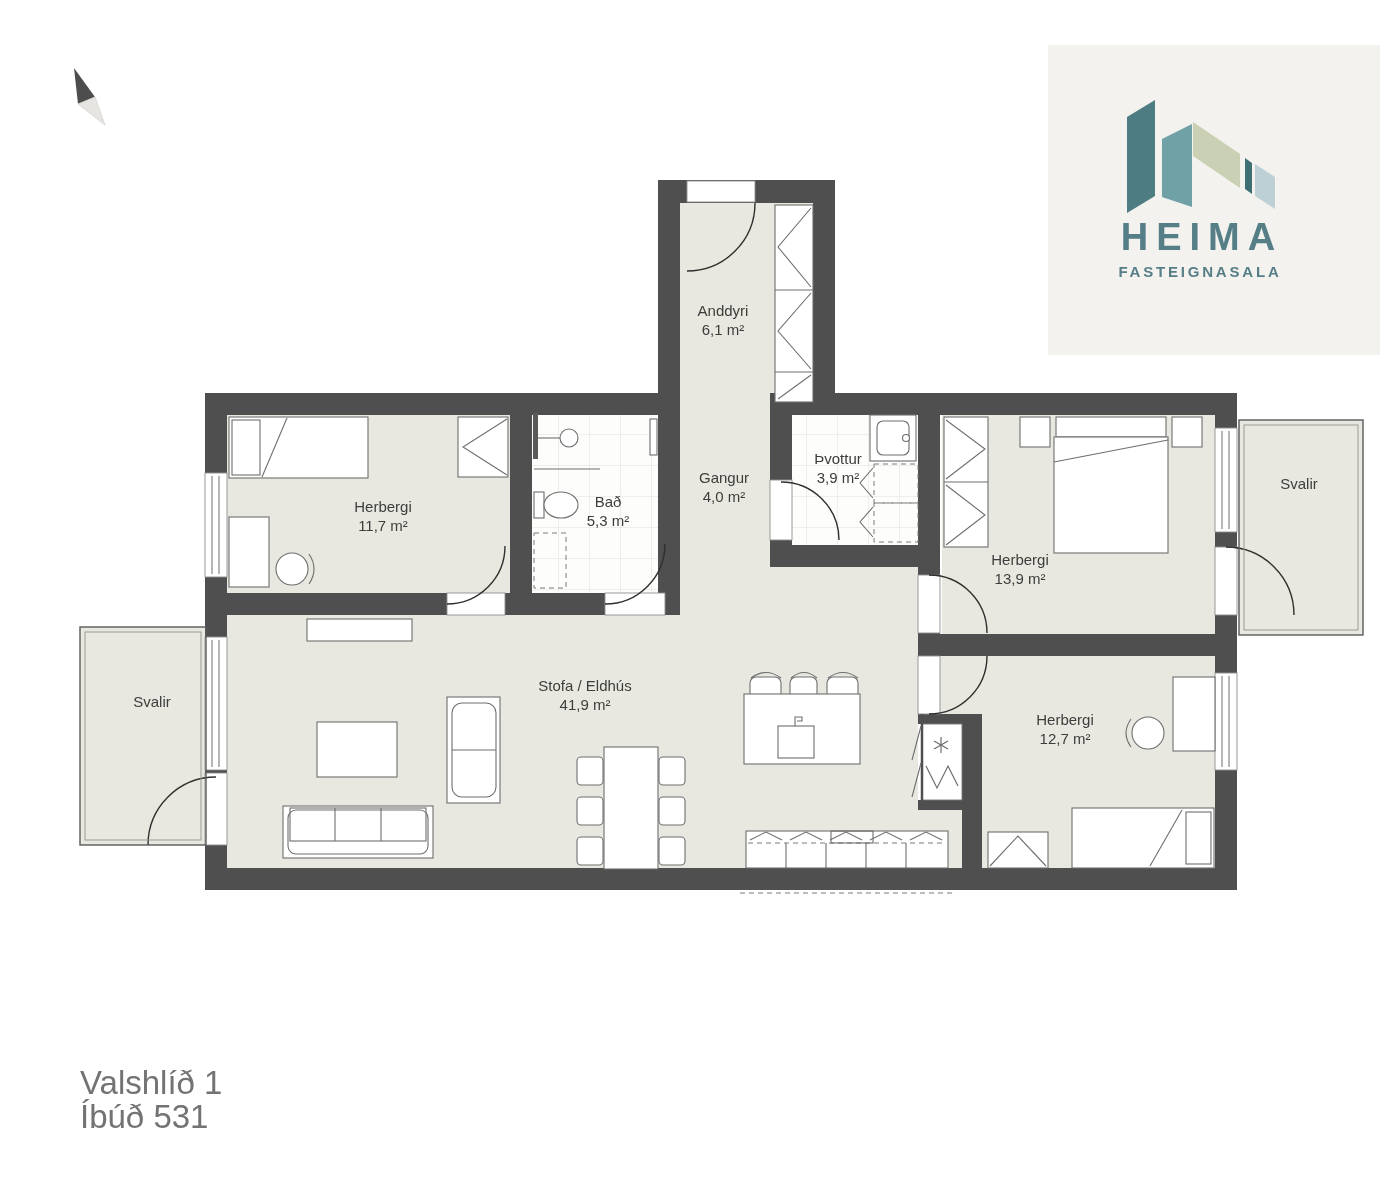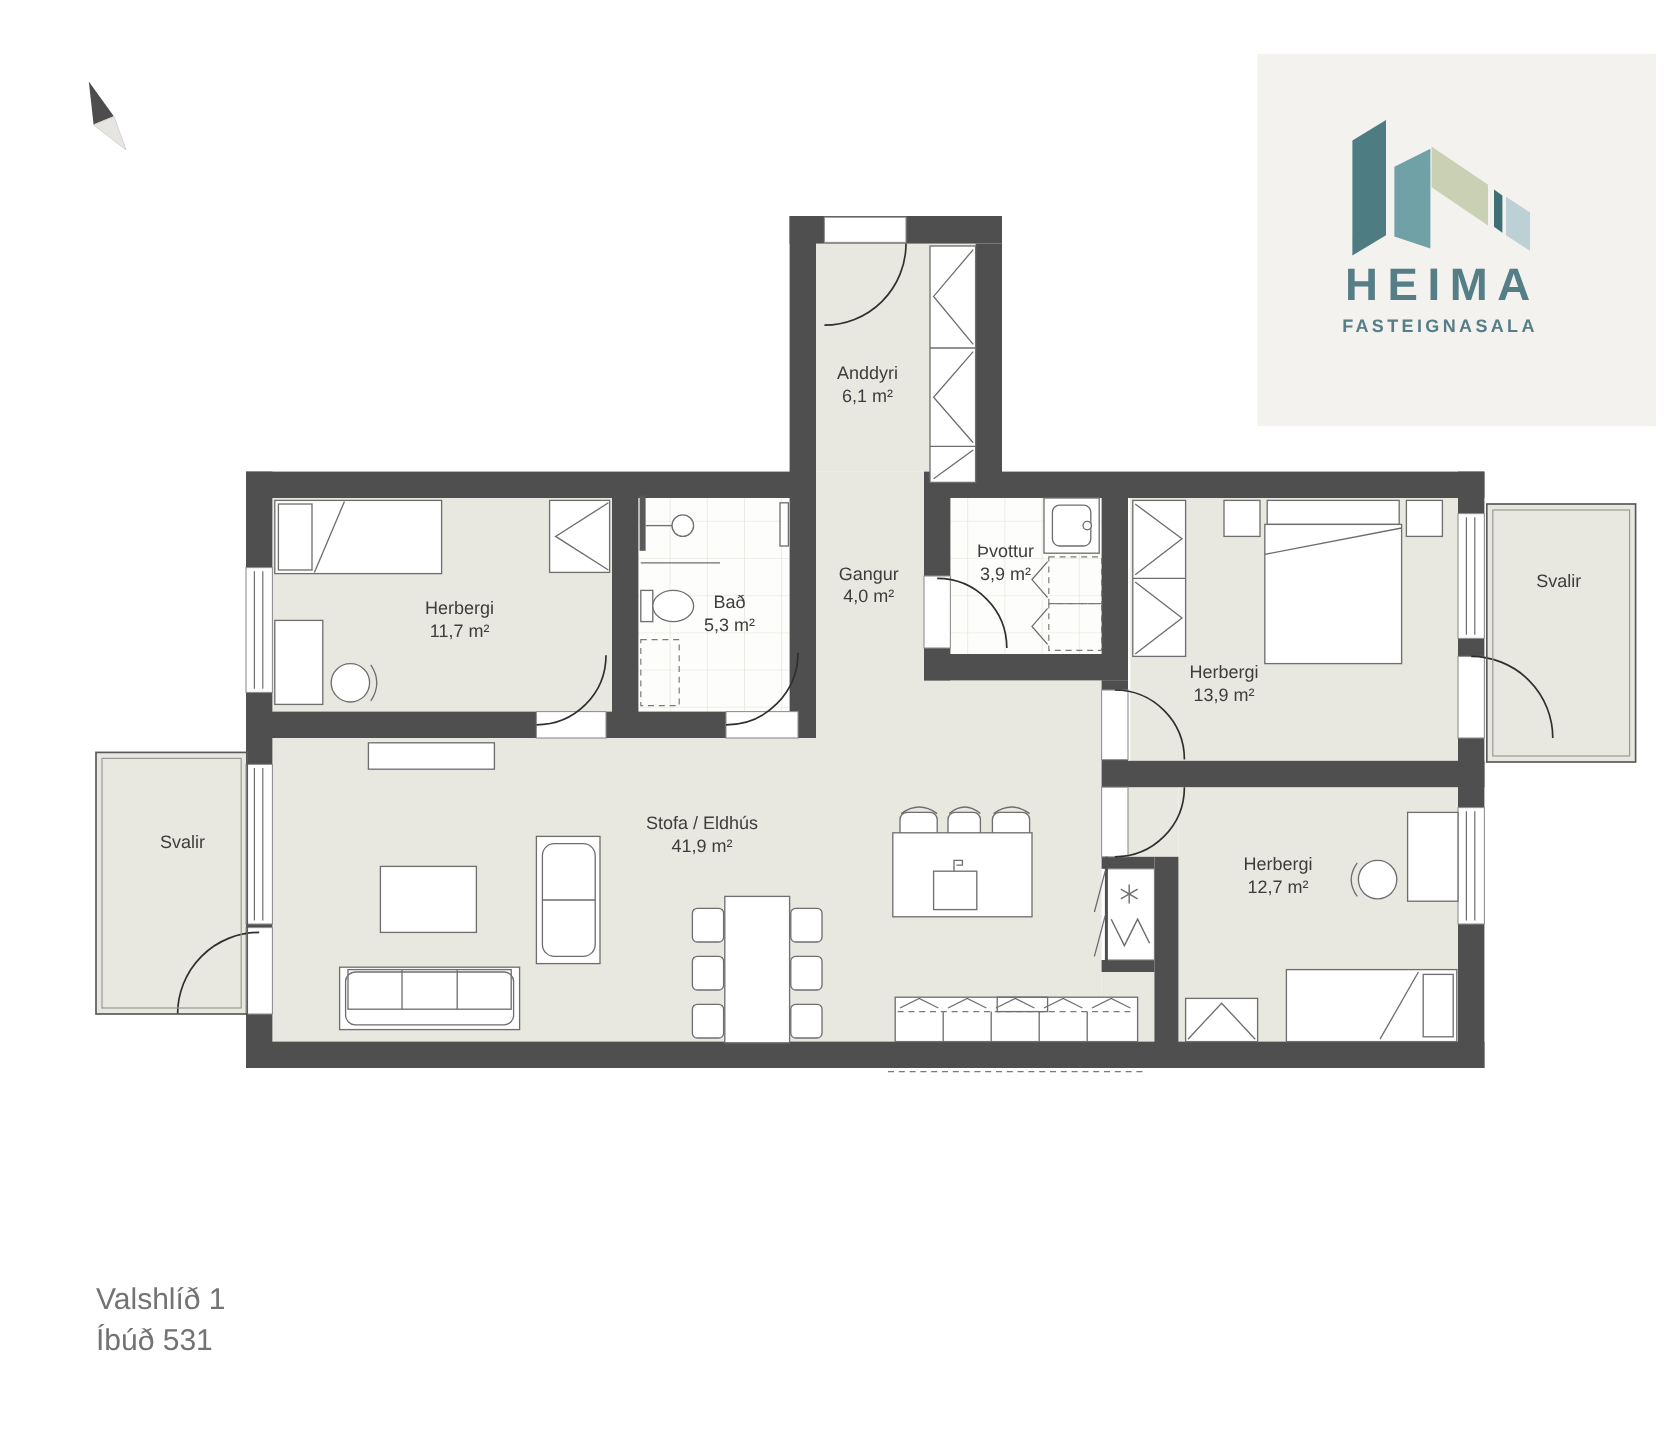--- a/index.html
+++ b/index.html
@@ -11,21 +11,21 @@
   .tilefloor{fill:#fdfdfb;}
   .gap{fill:#ffffff;stroke:#8f8f8f;stroke-width:0.9;}
   .furn{fill:#ffffff;stroke:#6e6e6e;stroke-width:1.1;}
   .fline{fill:none;stroke:#6e6e6e;stroke-width:1.1;}
   .dash{fill:none;stroke:#7a7a7a;stroke-width:1;stroke-dasharray:5 4;}
   .arc{fill:none;stroke:#2f2f2f;stroke-width:1.4;}
   .winline{stroke:#6e6e6e;stroke-width:1;fill:none;}
   .lbl{font:15px "Liberation Sans", sans-serif;fill:#3d3d3d;text-anchor:middle;}
   .logo-brand{font:bold 38px "Liberation Sans", sans-serif;fill:#567e87;letter-spacing:8px;text-anchor:middle;}
   .logo-tag{font:bold 15px "Liberation Sans", sans-serif;fill:#567e87;letter-spacing:2.8px;text-anchor:middle;}
-  #footer{position:absolute;left:80px;top:1066px;font-size:25px;line-height:34px;color:#737373;}
+  #footer{position:absolute;left:80px;top:1066px;font-size:33px;line-height:34px;color:#737373;}
 </style>
 </head>
 <body>
 
 <div id="canvas">
 
 <svg width="1400" height="1200" viewBox="0 0 1400 1200">
   <defs>
     <pattern id="tile" width="31" height="31" patternUnits="userSpaceOnUse">
       <path d="M31 0H0V31" fill="none" stroke="#e1e1d8" stroke-width="1"></path>

